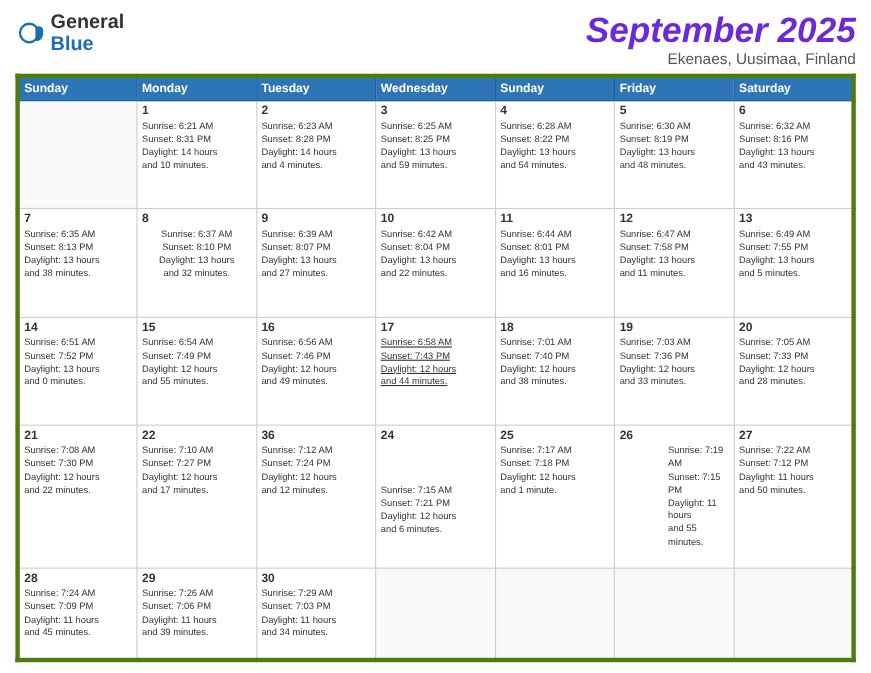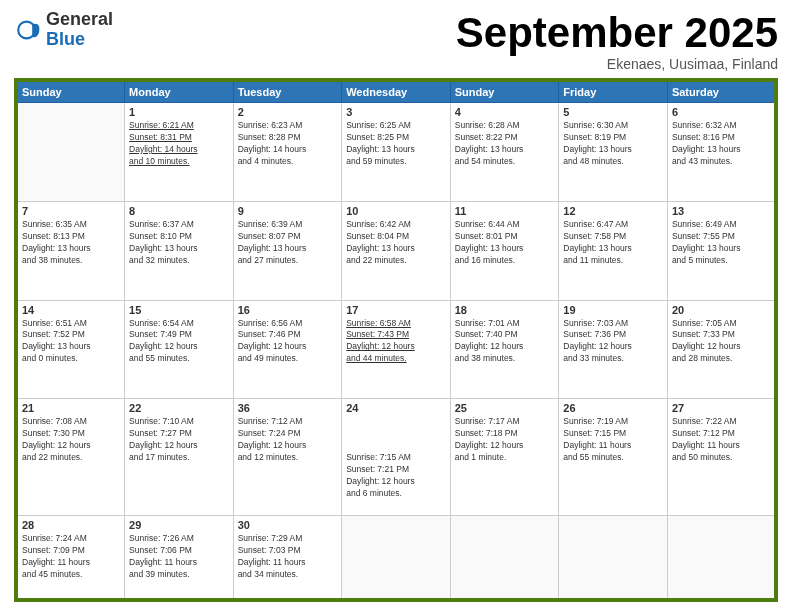--- a/index.html
+++ b/index.html
@@ -36,24 +36,25 @@
     .logo-blue { color: #1a6db5; }
     .logo-icon {
       width: 28px;
       height: 28px;
       margin-right: 4px;
     }
     .title-block {
       text-align: right;
     }
     .month-title {
-      font-size: 42px;
+      font-size: 32px;
       font-weight: bold;
-      color: #000000;
+      color: #6d28d9;
       line-height: 1.1;
+      font-style: italic;
     }
     .location {
       font-size: 14px;
       color: #555;
     }
     .calendar {
       flex: 1;
       border: 4px solid #4d7c0f;
       border-collapse: collapse;
       width: 100%;
@@ -125,21 +126,21 @@
           <th>Sunday</th>
           <th>Friday</th>
           <th>Saturday</th>
         </tr>
     </thead>
     <tbody id="calendar-body">
     <tr>
           <td class="empty-cell"></td>
           <td>
             <div class="day-number">1</div>
-            <div class="day-info" style="white-space: pre-line; text-decoration: underline;">Sunrise: 6:21 AM
+            <div class="day-info" style="white-space: pre-line;">Sunrise: 6:21 AM
 Sunset: 8:31 PM
 Daylight: 14 hours
 and 10 minutes.</div>
           </td>
           <td>
             <div class="day-number">2</div>
             <div class="day-info" style="white-space: pre-line;">Sunrise: 6:23 AM
 Sunset: 8:28 PM
 Daylight: 14 hours
 and 4 minutes.</div>
@@ -176,21 +177,21 @@
         <tr>
           <td>
             <div class="day-number">7</div>
             <div class="day-info" style="white-space: pre-line;">Sunrise: 6:35 AM
 Sunset: 8:13 PM
 Daylight: 13 hours
 and 38 minutes.</div>
           </td>
           <td>
             <div class="day-number">8</div>
-            <div class="day-info" style="white-space: pre-line;">Sunrise: 6:37 AM
+            <div class="day-info" style="white-space: pre-line; text-align: center;">Sunrise: 6:37 AM
 Sunset: 8:10 PM
 Daylight: 13 hours
 and 32 minutes.</div>
           </td>
           <td>
             <div class="day-number">9</div>
             <div class="day-info" style="white-space: pre-line;">Sunrise: 6:39 AM
 Sunset: 8:07 PM
 Daylight: 13 hours
 and 27 minutes.</div>
@@ -306,21 +307,21 @@
           </td>
           <td>
             <div class="day-number">25</div>
             <div class="day-info" style="white-space: pre-line;">Sunrise: 7:17 AM
 Sunset: 7:18 PM
 Daylight: 12 hours
 and 1 minute.</div>
           </td>
           <td>
             <div class="day-number">26</div>
-            <div class="day-info" style="white-space: pre-line;">Sunrise: 7:19 AM
+            <div class="day-info" style="white-space: pre-line; margin-left: 44px;">Sunrise: 7:19 AM
 Sunset: 7:15 PM
 Daylight: 11 hours
 and 55 minutes.</div>
           </td>
           <td>
             <div class="day-number">27</div>
             <div class="day-info" style="white-space: pre-line;">Sunrise: 7:22 AM
 Sunset: 7:12 PM
 Daylight: 11 hours
 and 50 minutes.</div>

